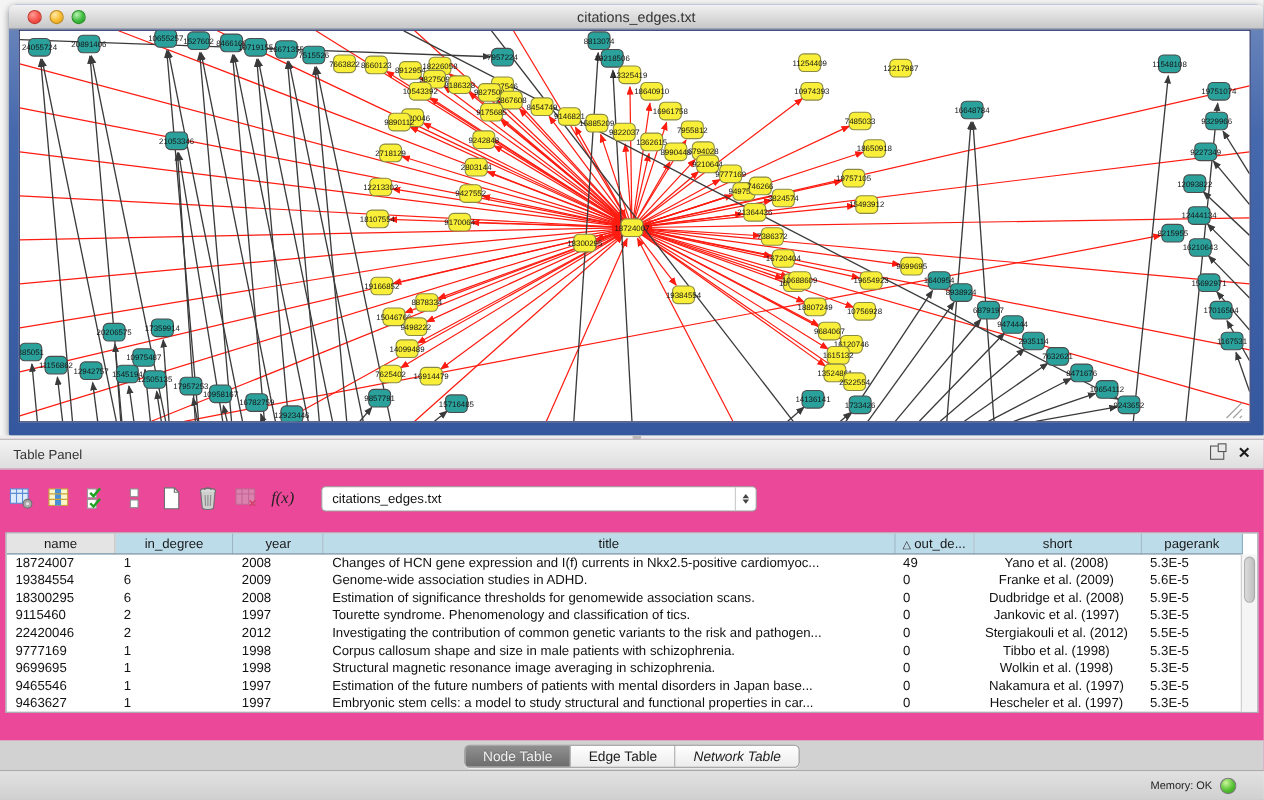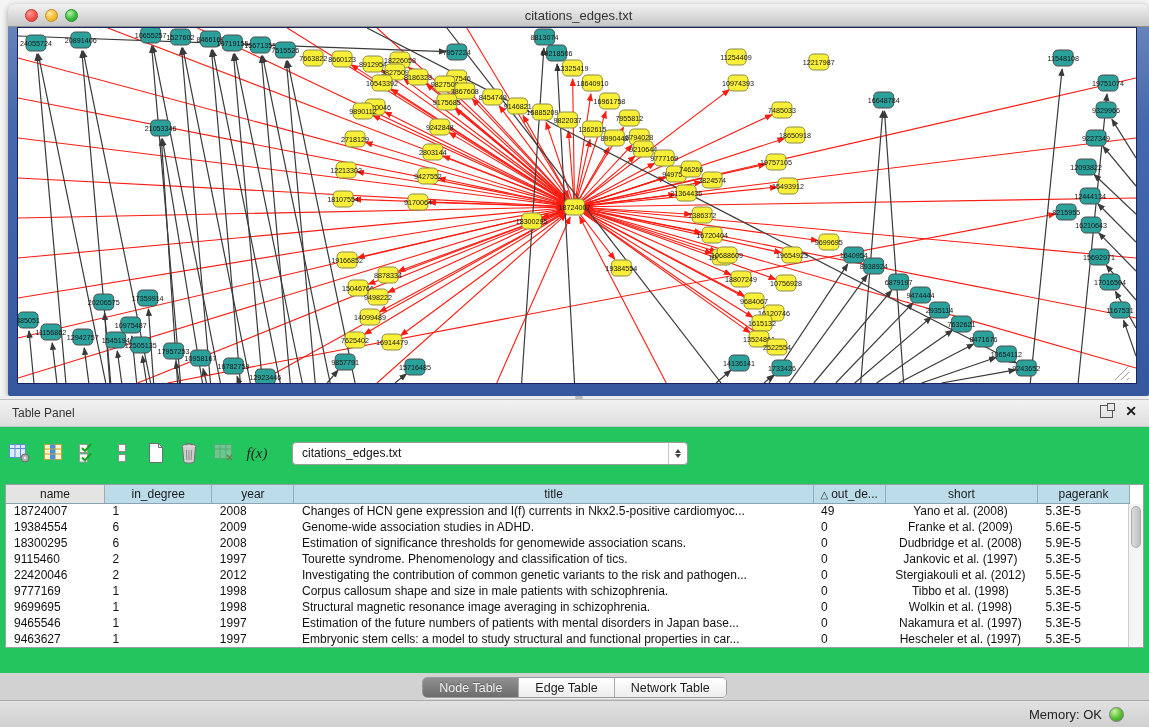--- a/index.html
+++ b/index.html
@@ -23,21 +23,21 @@
     font-size:13px;color:#333;}
   .canvas-wrap{position:absolute;left:9px;top:23px;right:12px;bottom:12px;background:#fff;
     border:1px solid #17255f;}
   .canvas-wrap svg{display:block;width:100%;height:100%;}
 
   
   .divider{position:absolute;left:0;top:396px;width:1149px;height:3px;background:#ededed;}
   .divider .grip{position:absolute;left:50%;top:0;width:8px;height:3px;border-radius:2px;background:#b9b9b9;}
 
   
-  .table-panel{position:absolute;left:0;top:399px;width:1149px;height:301px;background:#22c55e;
+  .table-panel{position:absolute;left:0;top:399px;width:1149px;height:301px;background:#ec4899;
     border-top:1px solid #c0c0c0;}
   .panel-header{position:relative;height:27px;background:linear-gradient(#f2f2f2,#dedede);
     border-bottom:1px solid #c6c6c6;}
   .panel-title{position:absolute;left:12px;top:0;line-height:26px;font-size:12px;color:#333;}
   .panel-header .hdr-icons{position:absolute;right:12px;top:5px;display:flex;gap:12px;align-items:center;}
   .float-icon{width:13px;height:13px;border:1px solid #555;position:relative;background:transparent;}
   .float-icon:before{content:"";position:absolute;right:-3px;top:-3px;width:6px;height:6px;border:1px solid #555;background:#e9e9e9;}
   .close-x{font-size:14px;font-weight:bold;color:#1a1a1a;line-height:13px;}
 
   .toolbar{position:relative;height:52px;display:flex;align-items:center;padding-left:6px;}
@@ -64,28 +64,28 @@
   .vscroll{position:absolute;right:0;top:19px;bottom:0;width:15px;background:#f5f5f5;border-left:1px solid #cdcdcd;}
   .vscroll .thumb{position:absolute;left:2px;top:2px;width:10px;height:42px;border-radius:6px;
     background:linear-gradient(90deg,#dcdcdc,#bfbfbf);border:1px solid #ababab;}
 
   .tabstrip{position:absolute;left:0;right:0;top:273px;height:28px;background:#d2d2d2;
     display:flex;justify-content:center;align-items:center;}
   .seg{display:flex;height:21px;border:1px solid #9b9b9b;border-radius:5px;overflow:hidden;
     box-shadow:0 1px 0 rgba(255,255,255,.6);}
   .seg .segbtn{padding:0 16px;line-height:20px;font-size:12.5px;color:#1c1c1c;
     background:linear-gradient(#ffffff,#ececec);border-right:1px solid #ababab;}
-  .seg .segbtn:last-child{border-right:0;}
+  .seg .segbtn:last-child{border-right:0;font-style:italic;}
   .seg .segbtn.sel{background:linear-gradient(#909090,#6d6d6d);color:#f0f0f0;text-shadow:0 -1px 0 rgba(0,0,0,.25);}
 
   
   .statusbar{position:absolute;left:0;top:700px;width:1149px;height:27px;
     background:linear-gradient(#e1e1e1,#d0d0d0);border-top:1px solid #ababab;}
   .mem{position:absolute;right:25px;top:0;height:27px;display:flex;align-items:center;gap:7px;}
-  .mem .lbl{font-size:13px;color:#222;text-align:right;}
+  .mem .lbl{font-size:10px;color:#222;text-align:right;}
   .mem .dot{width:15px;height:15px;border-radius:50%;border:1px solid #7e7e7e;
     background:radial-gradient(circle at 35% 28%,#c9f59a,#55c032 55%,#2f9a1d);}
 </style>
 </head>
 <body>
 
 <div class="app">
 
   <div class="net-window">
     <div class="titlebar">

